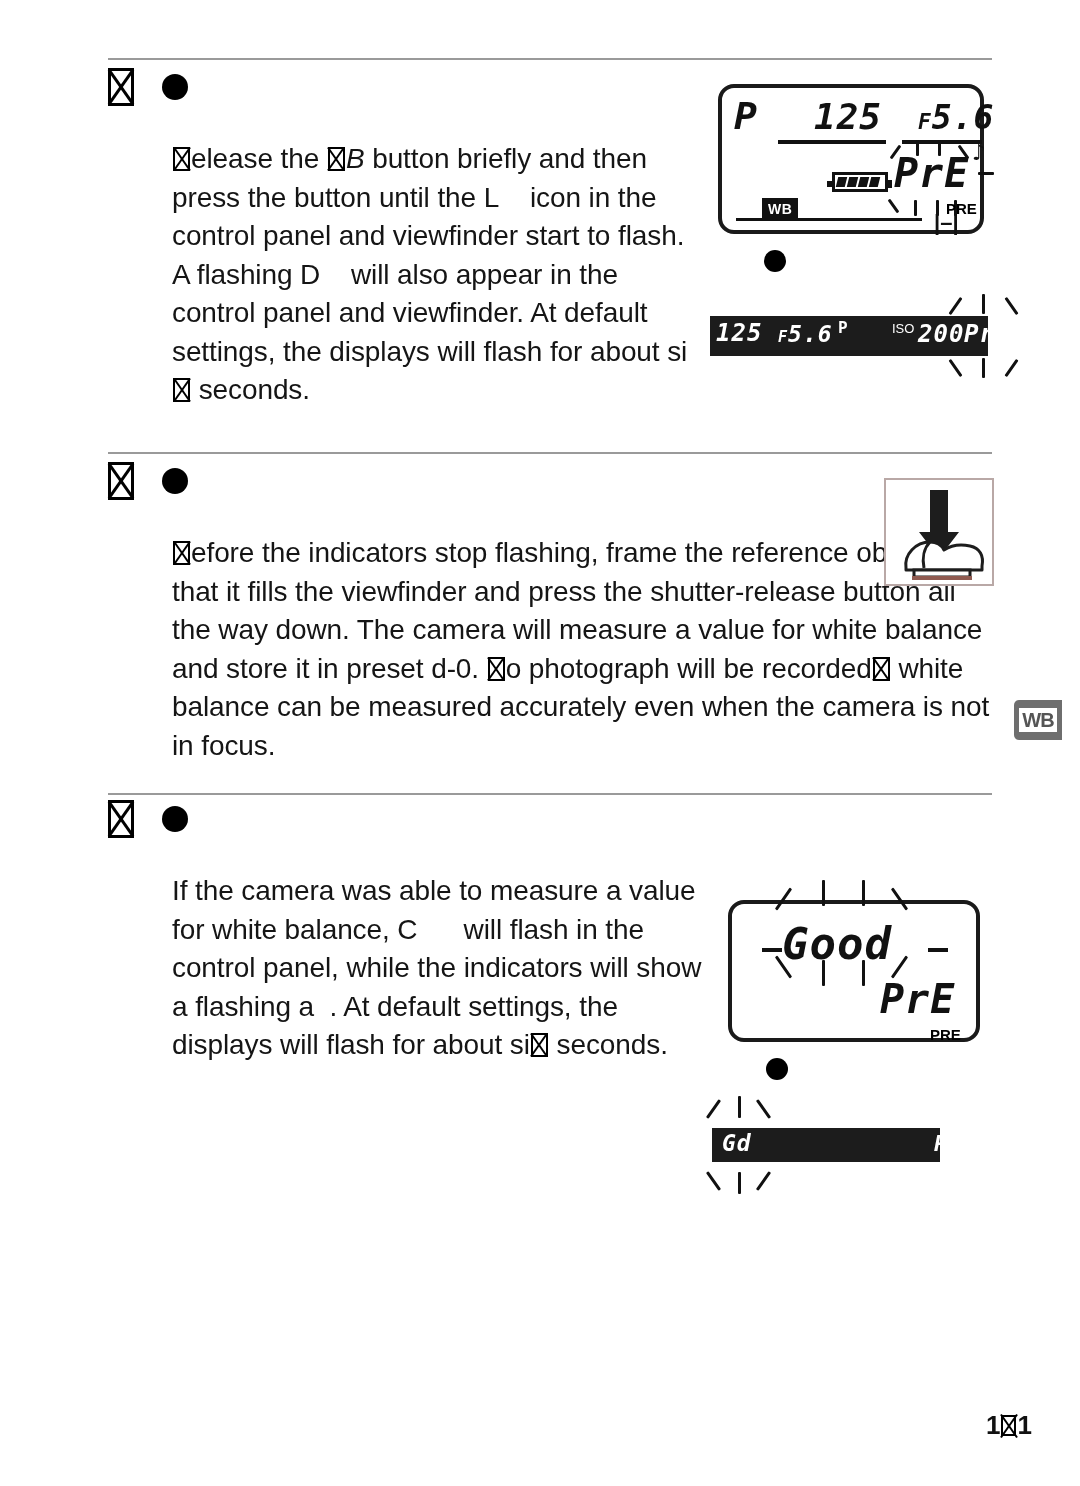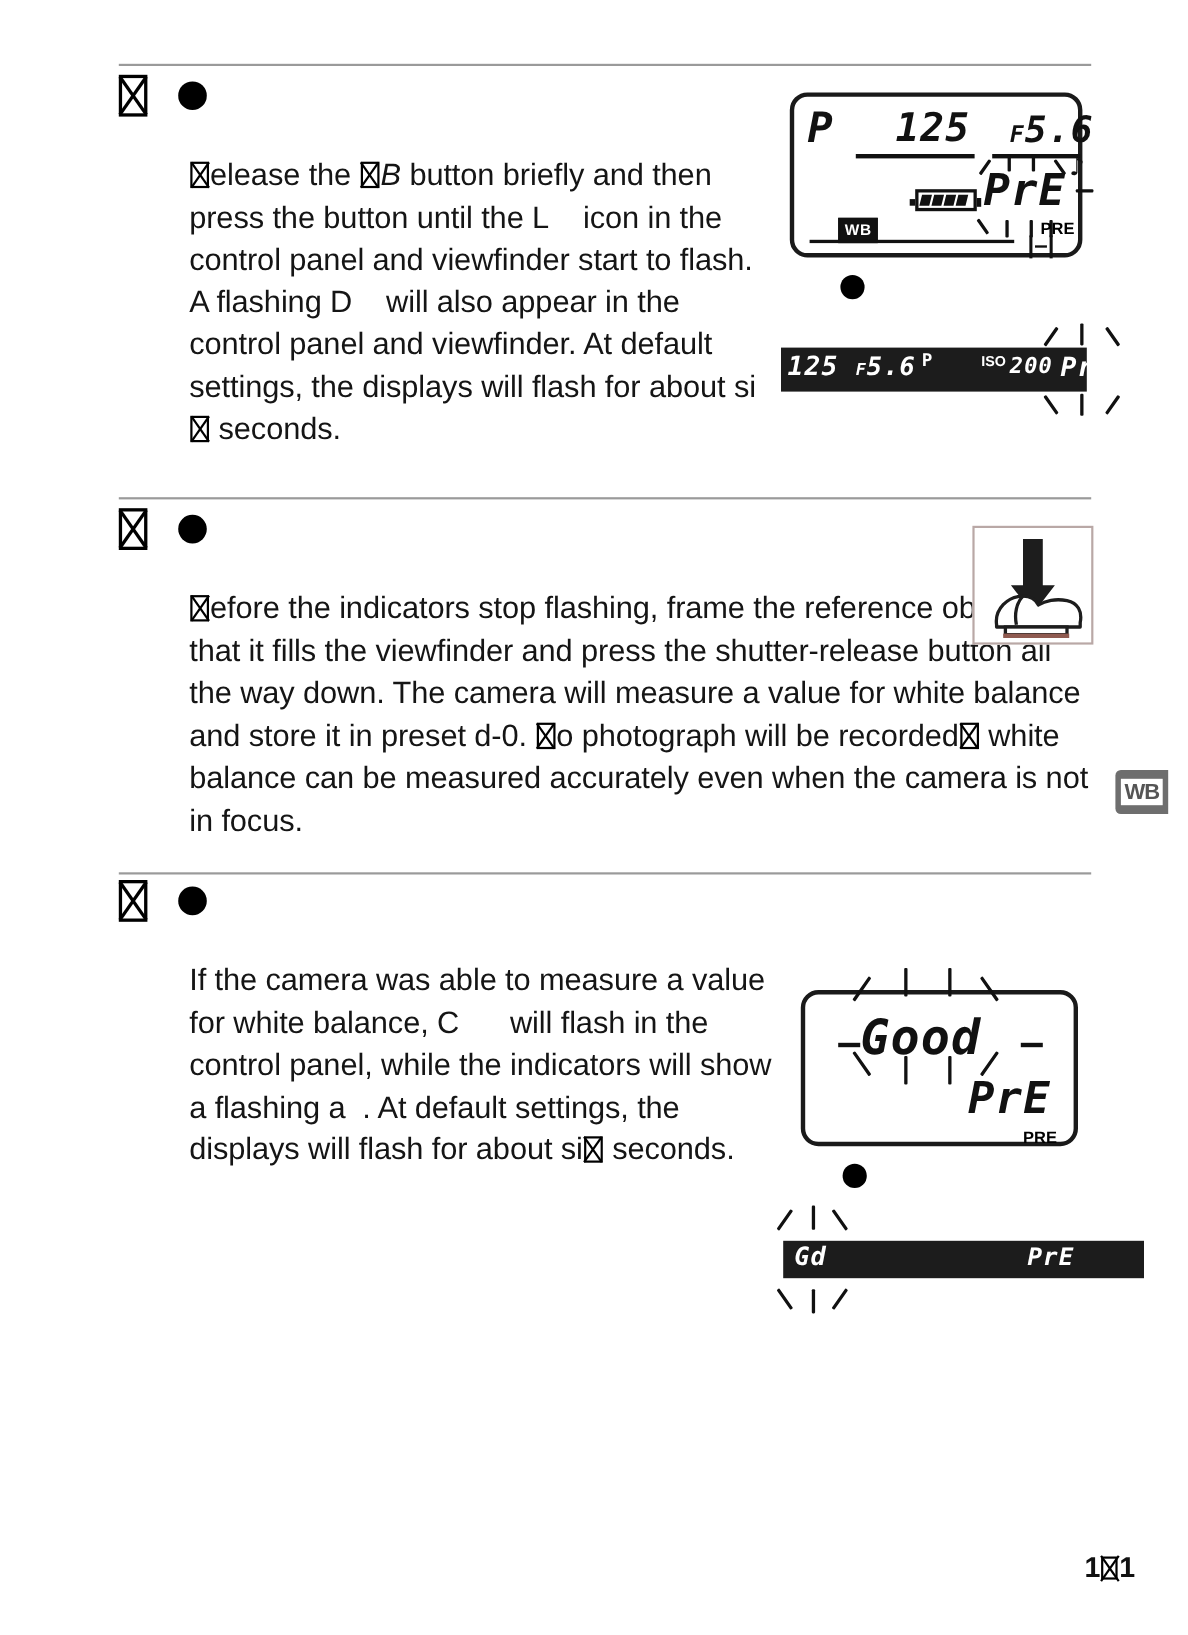--- a/index.html
+++ b/index.html
@@ -215,25 +215,25 @@
     background: #1c1c1c;
     color: #ffffff;
   }
   .vf .seg { color: #ffffff; }
 
   #vf1 { left: 710px; top: 316px; width: 278px; height: 40px; }
   #vf1 .s1 { position:absolute; left: 6px; top: 3px; font-size: 24px; }
   #vf1 .s2 { position:absolute; left: 68px; top: 5px; font-size: 23px; }
   #vf1 .s2 .f { font-size: 15px; }
   #vf1 .s3 { position:absolute; left: 128px; top: 2px; font-size: 16px; font-style: normal;}
-  #vf1 .iso { position:absolute; left: 182px; top: 5px; font-size: 13px; font-weight:bold; font-style: normal; font-family:"Liberation Sans",sans-serif;}
-  #vf1 .s4 { position:absolute; left: 208px; top: 4px; font-size: 20px; }
+  #vf1 .iso { position:absolute; left: 182px; top: 5px; font-size: 13px; font-weight:normal; font-style: normal; font-family:"Liberation Sans",sans-serif;}
+  #vf1 .s4 { position:absolute; left: 208px; top: 4px; font-size: 24px; }
   #vf1 .s5 { position:absolute; left: 254px; top: 4px; font-size: 24px; }
 
-  #vf2 { left: 712px; top: 1128px; width: 328px; height: 34px; }
+  #vf2 { left: 712px; top: 1128px; width: 228px; height: 34px; }
   #vf2 .gd { position:absolute; left: 10px; top: 2px; font-size: 23px; }
   #vf2 .pre { position:absolute; left: 222px; top: 3px; font-size: 22px; }
 
   
   #lcd2 { left: 728px; top: 900px; width: 252px; height: 142px; }
   #lcd2 .good {
     position: absolute; left: 50px; top: 14px;
     font-size: 44px;
   }
   #lcd2 .dash-l { position:absolute; left: 30px; top: 44px; width: 20px; height: 4px; background:#111;}

